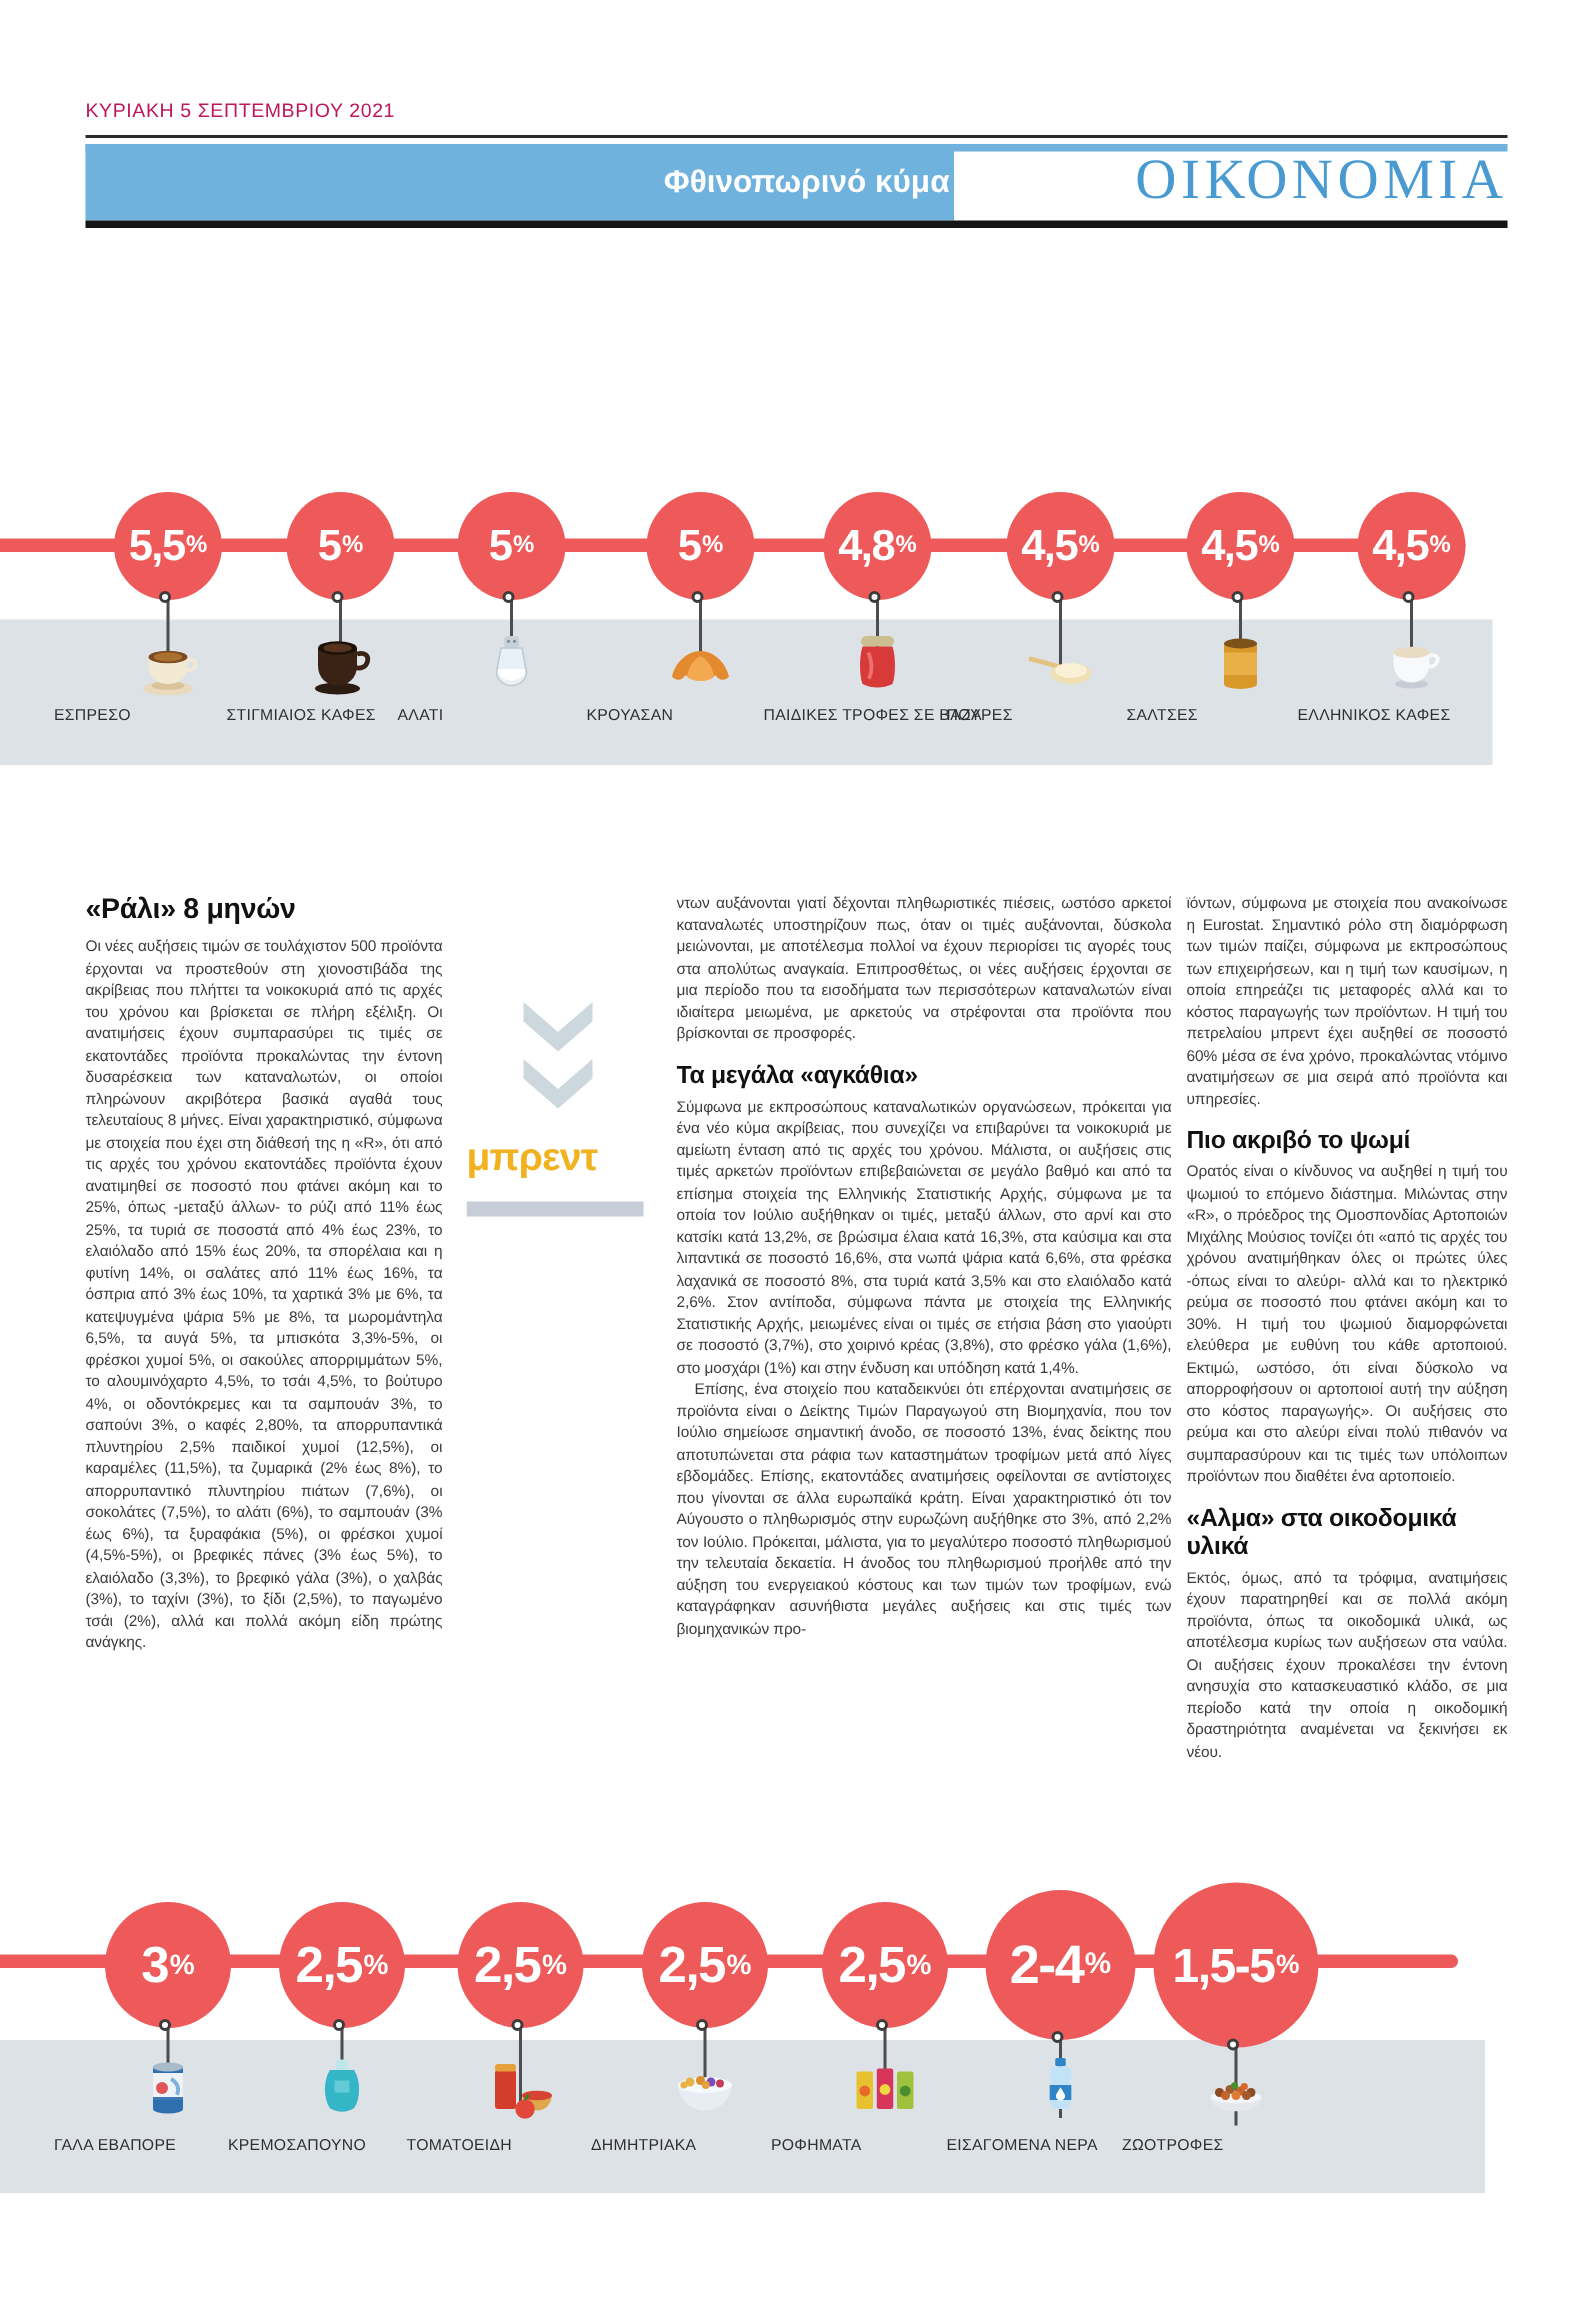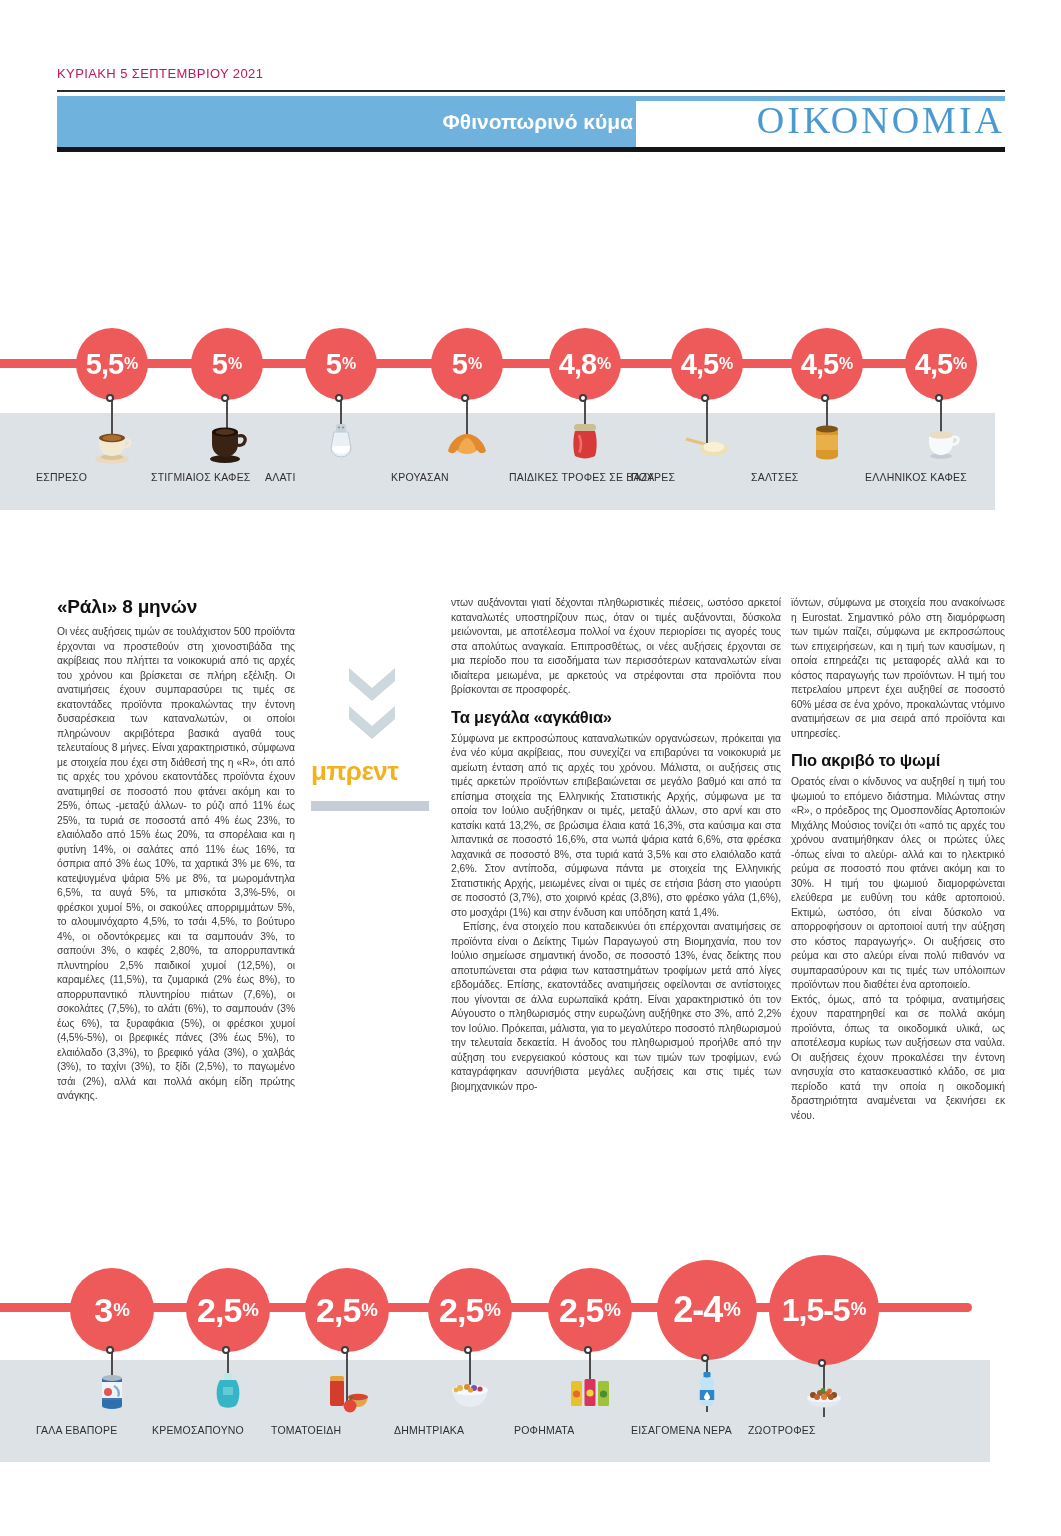--- a/index.html
+++ b/index.html
@@ -246,20 +246,21 @@
     <div class="col col-2">
       <p>ντων αυξάνονται γιατί δέχονται πληθωριστικές πιέσεις, ωστόσο αρκετοί καταναλωτές υποστηρίζουν πως, όταν οι τιμές αυξάνονται, δύσκολα μειώνονται, με αποτέλεσμα πολλοί να έχουν περιορίσει τις αγορές τους στα απολύτως αναγκαία. Επιπροσθέτως, οι νέες αυξήσεις έρχονται σε μια περίοδο που τα εισοδήματα των περισσότερων καταναλωτών είναι ιδιαίτερα μειωμένα, με αρκετούς να στρέφονται στα προϊόντα που βρίσκονται σε προσφορές.</p>
       <h2 class="sub">Τα μεγάλα «αγκάθια»</h2>
       <p>Σύμφωνα με εκπροσώπους καταναλωτικών οργανώσεων, πρόκειται για ένα νέο κύμα ακρίβειας, που συνεχίζει να επιβαρύνει τα νοικοκυριά με αμείωτη ένταση από τις αρχές του χρόνου. Μάλιστα, οι αυξήσεις στις τιμές αρκετών προϊόντων επιβεβαιώνεται σε μεγάλο βαθμό και από τα επίσημα στοιχεία της Ελληνικής Στατιστικής Αρχής, σύμφωνα με τα οποία τον Ιούλιο αυξήθηκαν οι τιμές, μεταξύ άλλων, στο αρνί και στο κατσίκι κατά 13,2%, σε βρώσιμα έλαια κατά 16,3%, στα καύσιμα και στα λιπαντικά σε ποσοστό 16,6%, στα νωπά ψάρια κατά 6,6%, στα φρέσκα λαχανικά σε ποσοστό 8%, στα τυριά κατά 3,5% και στο ελαιόλαδο κατά 2,6%. Στον αντίποδα, σύμφωνα πάντα με στοιχεία της Ελληνικής Στατιστικής Αρχής, μειωμένες είναι οι τιμές σε ετήσια βάση στο γιαούρτι σε ποσοστό (3,7%), στο χοιρινό κρέας (3,8%), στο φρέσκο γάλα (1,6%), στο μοσχάρι (1%) και στην ένδυση και υπόδηση κατά 1,4%.</p>
       <p class="ind">Επίσης, ένα στοιχείο που καταδεικνύει ότι επέρχονται ανατιμήσεις σε προϊόντα είναι ο Δείκτης Τιμών Παραγωγού στη Βιομηχανία, που τον Ιούλιο σημείωσε σημαντική άνοδο, σε ποσοστό 13%, ένας δείκτης που αποτυπώνεται στα ράφια των καταστημάτων τροφίμων μετά από λίγες εβδομάδες. Επίσης, εκατοντάδες ανατιμήσεις οφείλονται σε αντίστοιχες που γίνονται σε άλλα ευρωπαϊκά κράτη. Είναι χαρακτηριστικό ότι τον Αύγουστο ο πληθωρισμός στην ευρωζώνη αυξήθηκε στο 3%, από 2,2% τον Ιούλιο. Πρόκειται, μάλιστα, για το μεγαλύτερο ποσοστό πληθωρισμού την τελευταία δεκαετία. Η άνοδος του πληθωρισμού προήλθε από την αύξηση του ενεργειακού κόστους και των τιμών των τροφίμων, ενώ καταγράφηκαν ασυνήθιστα μεγάλες αυξήσεις και στις τιμές των βιομηχανικών προ-</p>
     </div>
     <div class="col col-3">
       <p>ϊόντων, σύμφωνα με στοιχεία που ανακοίνωσε η Eurostat. Σημαντικό ρόλο στη διαμόρφωση των τιμών παίζει, σύμφωνα με εκπροσώπους των επιχειρήσεων, και η τιμή των καυσίμων, η οποία επηρεάζει τις μεταφορές αλλά και το κόστος παραγωγής των προϊόντων. Η τιμή του πετρελαίου μπρεντ έχει αυξηθεί σε ποσοστό 60% μέσα σε ένα χρόνο, προκαλώντας ντόμινο ανατιμήσεων σε μια σειρά από προϊόντα και υπηρεσίες.</p>
       <h2 class="sub">Πιο ακριβό το ψωμί</h2>
       <p>Ορατός είναι ο κίνδυνος να αυξηθεί η τιμή του ψωμιού το επόμενο διάστημα. Μιλώντας στην «R», ο πρόεδρος της Ομοσπονδίας Αρτοποιών Μιχάλης Μούσιος τονίζει ότι «από τις αρχές του χρόνου ανατιμήθηκαν όλες οι πρώτες ύλες -όπως είναι το αλεύρι- αλλά και το ηλεκτρικό ρεύμα σε ποσοστό που φτάνει ακόμη και το 30%. Η τιμή του ψωμιού διαμορφώνεται ελεύθερα με ευθύνη του κάθε αρτοποιού. Εκτιμώ, ωστόσο, ότι είναι δύσκολο να απορροφήσουν οι αρτοποιοί αυτή την αύξηση στο κόστος παραγωγής». Οι αυξήσεις στο ρεύμα και στο αλεύρι είναι πολύ πιθανόν να συμπαρασύρουν και τις τιμές των υπόλοιπων προϊόντων που διαθέτει ένα αρτοποιείο.</p>
+      <h2 class="sub">«Αλμα» στα οικοδομικά υλικά</h2>
       <p>Εκτός, όμως, από τα τρόφιμα, ανατιμήσεις έχουν παρατηρηθεί και σε πολλά ακόμη προϊόντα, όπως τα οικοδομικά υλικά, ως αποτέλεσμα κυρίως των αυξήσεων στα ναύλα. Οι αυξήσεις έχουν προκαλέσει την έντονη ανησυχία στο κατασκευαστικό κλάδο, σε μια περίοδο κατά την οποία η οικοδομική δραστηριότητα αναμένεται να ξεκινήσει εκ νέου.</p>
     </div>
   </div>
 
   <div class="redline" style="top:1303px;width:972px;"></div>
   <div class="band" style="top:1360px;width:990px;height:102px;"></div>
   <div class="row-bottom">
     <div class="inf-item" style="left:42px;">
       <div class="bubble">
           <span class="num">3</span>

